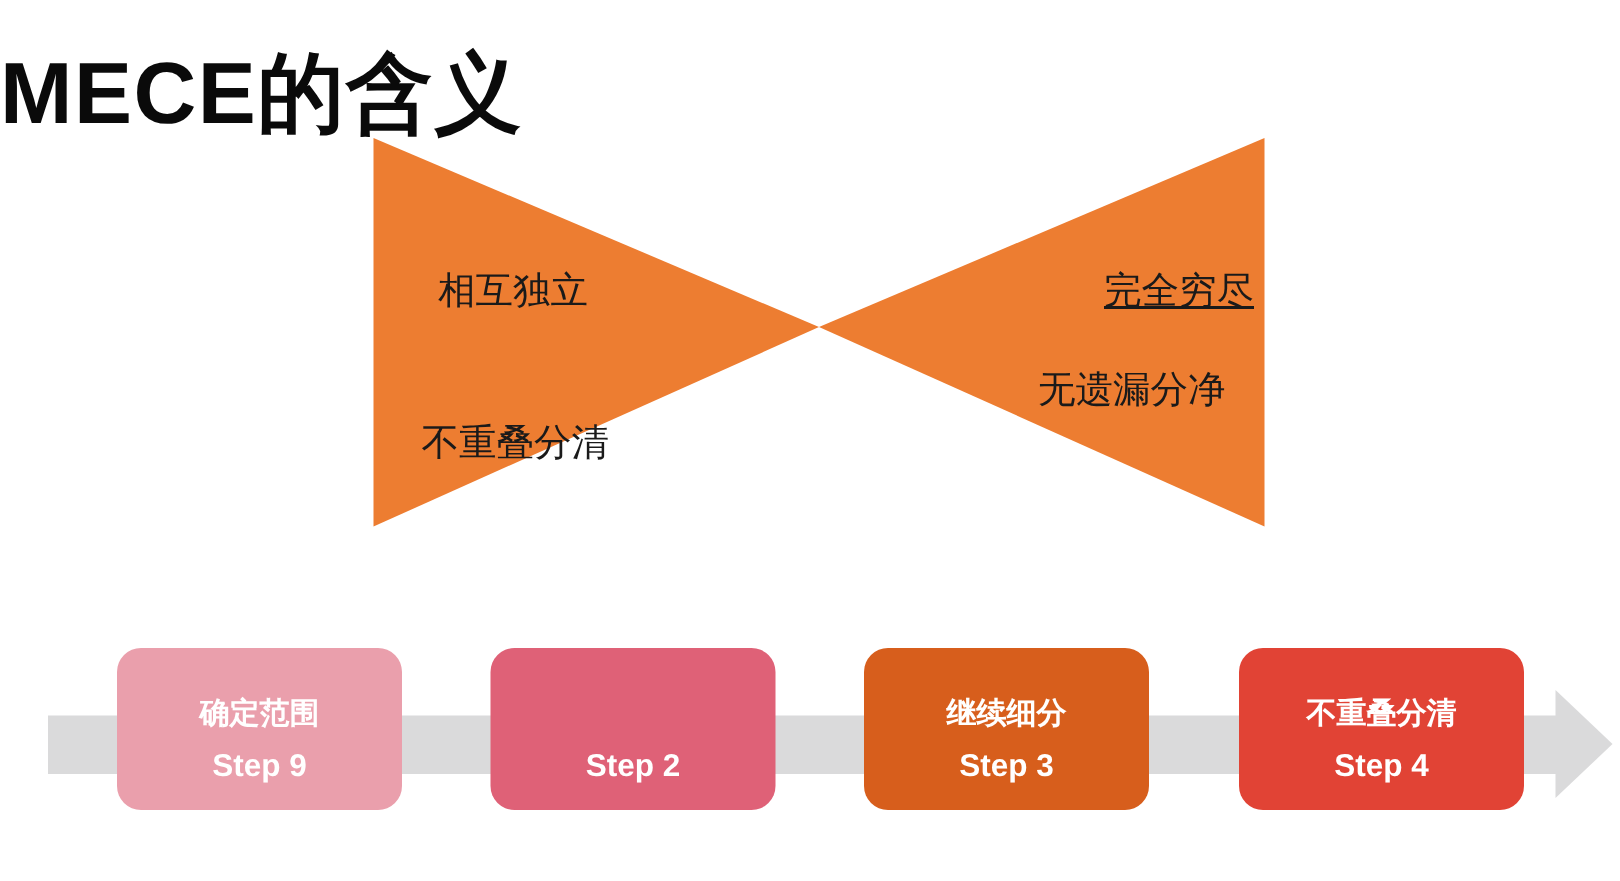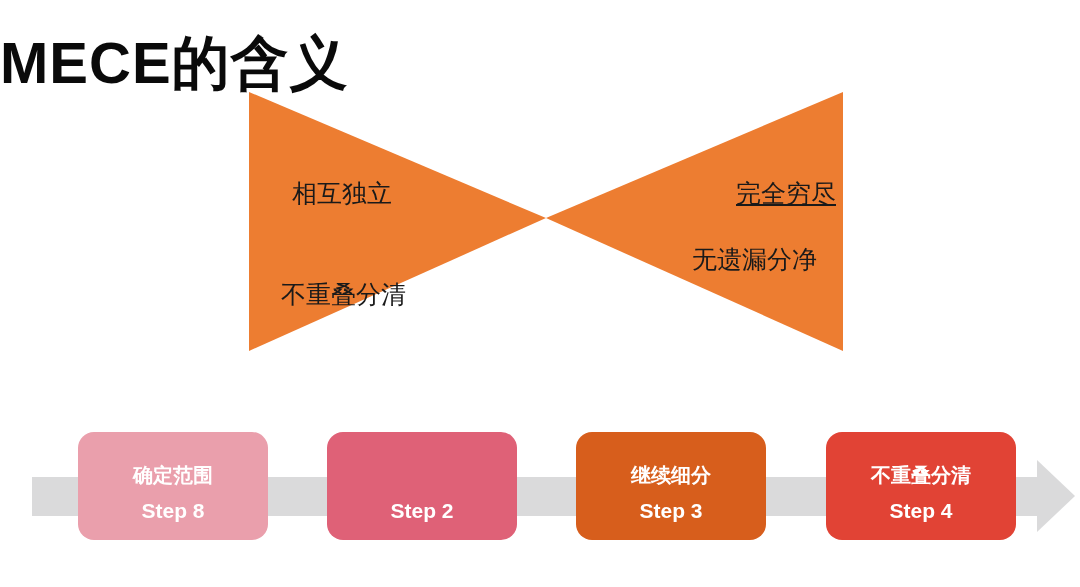--- a/index.html
+++ b/index.html
@@ -28,21 +28,21 @@
   <polygon points="1037,460 1075,496 1037,532" fill="#DADADB"></polygon>
 </svg>
 
 <div class="tri-text" style="left:292px; top:181px;">相互独立</div>
 <div class="tri-text" style="left:281px; top:234px;margin-top:48px;">不重叠分清</div>
 <div class="tri-text" style="left:736px; top:181px;text-decoration:underline;">完全穷尽</div>
 <div class="tri-text" style="left:692px; top:247px;">无遗漏分净</div>
 
 <div class="step" style="left:78px; background:#EA9FAC;">
   <div class="cn">确定范围</div>
-  <div class="en">Step 8</div>
+  <div class="en">Step 9</div>
 </div>
 <div class="step" style="left:327px; background:#DF6177;">
   <div class="en">Step 2</div>
 </div>
 <div class="step" style="left:576px; background:#D75E1C;text-align:center;">
   <div class="cn">继续细分</div>
   <div class="en">Step 3</div>
 </div>
 <div class="step" style="left:826px; background:#E14335;">
   <div class="cn">不重叠分清</div>

